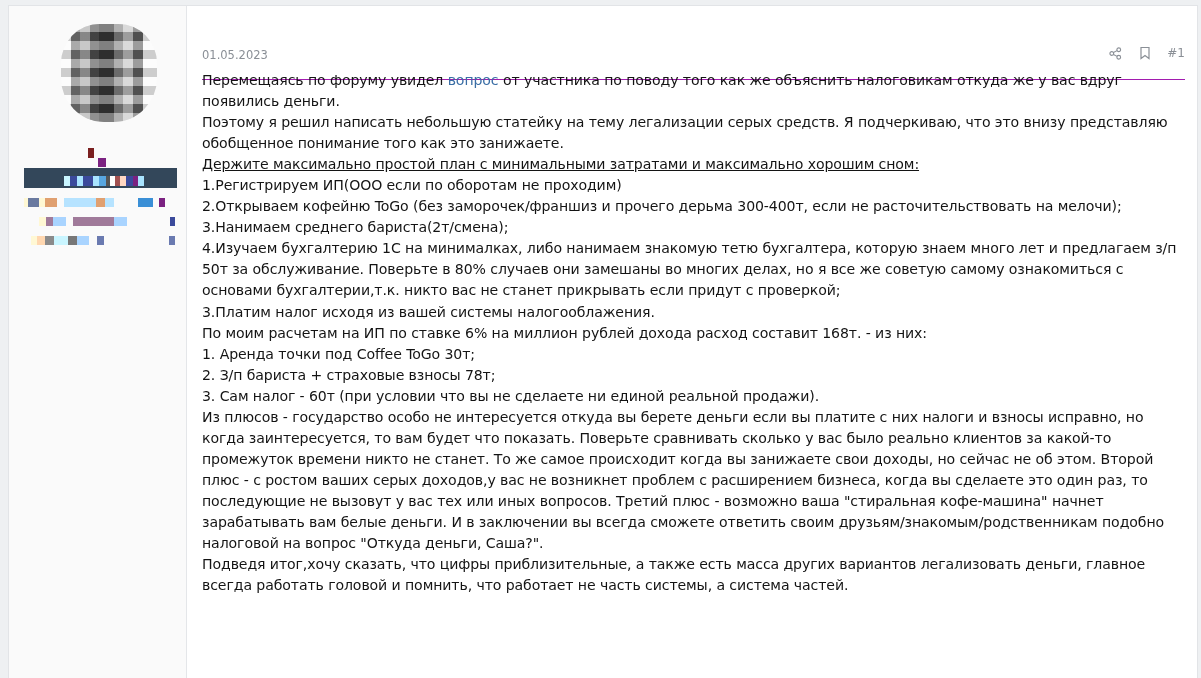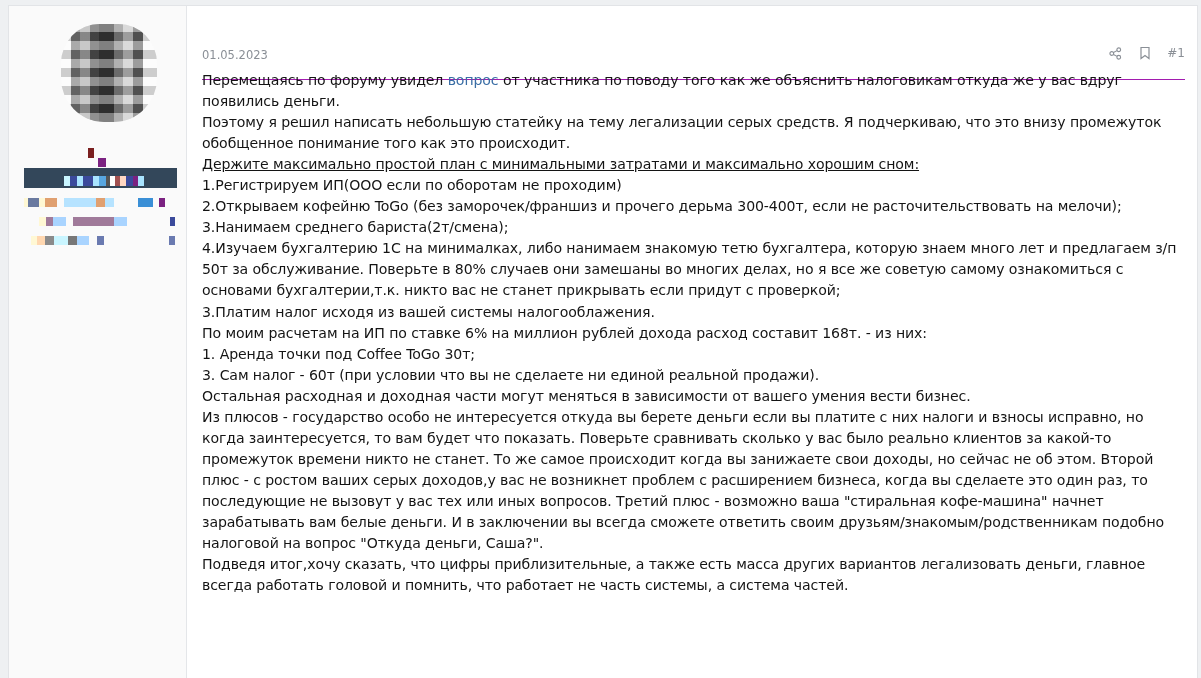--- a/index.html
+++ b/index.html
@@ -106,29 +106,29 @@
           <svg width="12" height="14" viewBox="0 0 12 14" fill="none" stroke="#8a8f96" stroke-width="1.2">
             <path d="M2 1.5h8v11l-4-3-4 3z"></path>
           </svg>
         </span>
         <span class="post-number">#1</span>
       </div>
     </div>
 
     <div class="post-body">
       <p><span>Перемещаясь по форуму увидел </span><a href="#">вопрос</a><span> от участника по поводу того как же объяснить налоговикам откуда же у вас вдруг появились деньги.</span></p>
-      <p><span>Поэтому я решил написать небольшую статейку на тему легализации серых средств. Я подчеркиваю, что это внизу промежуток </span><b>обобщенное</b><span> понимание того как это происходит.</span></p>
+      <p><span>Поэтому я решил написать небольшую статейку на тему легализации серых средств. Я подчеркиваю, что это внизу представляю </span><b>обобщенное</b><span> понимание того как это занижаете.</span></p>
       <p><u>Держите максимально простой план с минимальными затратами и максимально хорошим сном:</u></p>
       <p>1.Регистрируем ИП(ООО если по оборотам не проходим)</p>
       <p>2.Открываем кофейню ToGo (без заморочек/франшиз и прочего дерьма 300-400т, если не расточительствовать на мелочи);</p>
       <p>3.Нанимаем среднего бариста(2т/смена);</p>
       <p>4.Изучаем бухгалтерию 1С на минималках, либо нанимаем знакомую тетю бухгалтера, которую знаем много лет и предлагаем з/п 50т за обслуживание. Поверьте в 80% случаев они замешаны во многих делах, но я все же советую самому ознакомиться с основами бухгалтерии,т.к. никто вас не станет прикрывать если придут с проверкой;</p>
       <p>3.Платим налог исходя из вашей системы налогооблажения.</p>
       <p><span>По моим расчетам на ИП по ставке 6% на миллион рублей дохода расход составит </span><b>168т</b><span>. - из них:</span></p>
       <p>1. Аренда точки под Coffee ToGo 30т;</p>
+      <p>2. З/п бариста + страховые взносы 78т;</p>
       <p>3. Сам налог - 60т (при условии что вы не сделаете ни единой реальной продажи).</p>
-      <p>Остальная расходная и доходная части могут меняться в зависимости от вашего умения вести бизнес.</p>
       <p>Из плюсов - государство особо не интересуется откуда вы берете деньги если вы платите с них налоги и взносы исправно, но когда заинтересуется, то вам будет что показать. Поверьте сравнивать сколько у вас было реально клиентов за какой-то промежуток времени никто не станет. То же самое происходит когда вы занижаете свои доходы, но сейчас не об этом. Второй плюс - с ростом ваших серых доходов,у вас не возникнет проблем с расширением бизнеса, когда вы сделаете это один раз, то последующие не вызовут у вас тех или иных вопросов. Третий плюс - возможно ваша "стиральная кофе-машина" начнет зарабатывать вам белые деньги. И в заключении вы всегда сможете ответить своим друзьям/знакомым/родственникам подобно налоговой на вопрос "Откуда деньги, Саша?".</p>
       <p>Подведя итог,хочу сказать, что цифры приблизительные, а также есть масса других вариантов легализовать деньги, главное всегда работать головой и помнить, что работает не часть системы, а система частей.</p>
 
     </div>
   </div>
 </div>
 
 </body></html>

